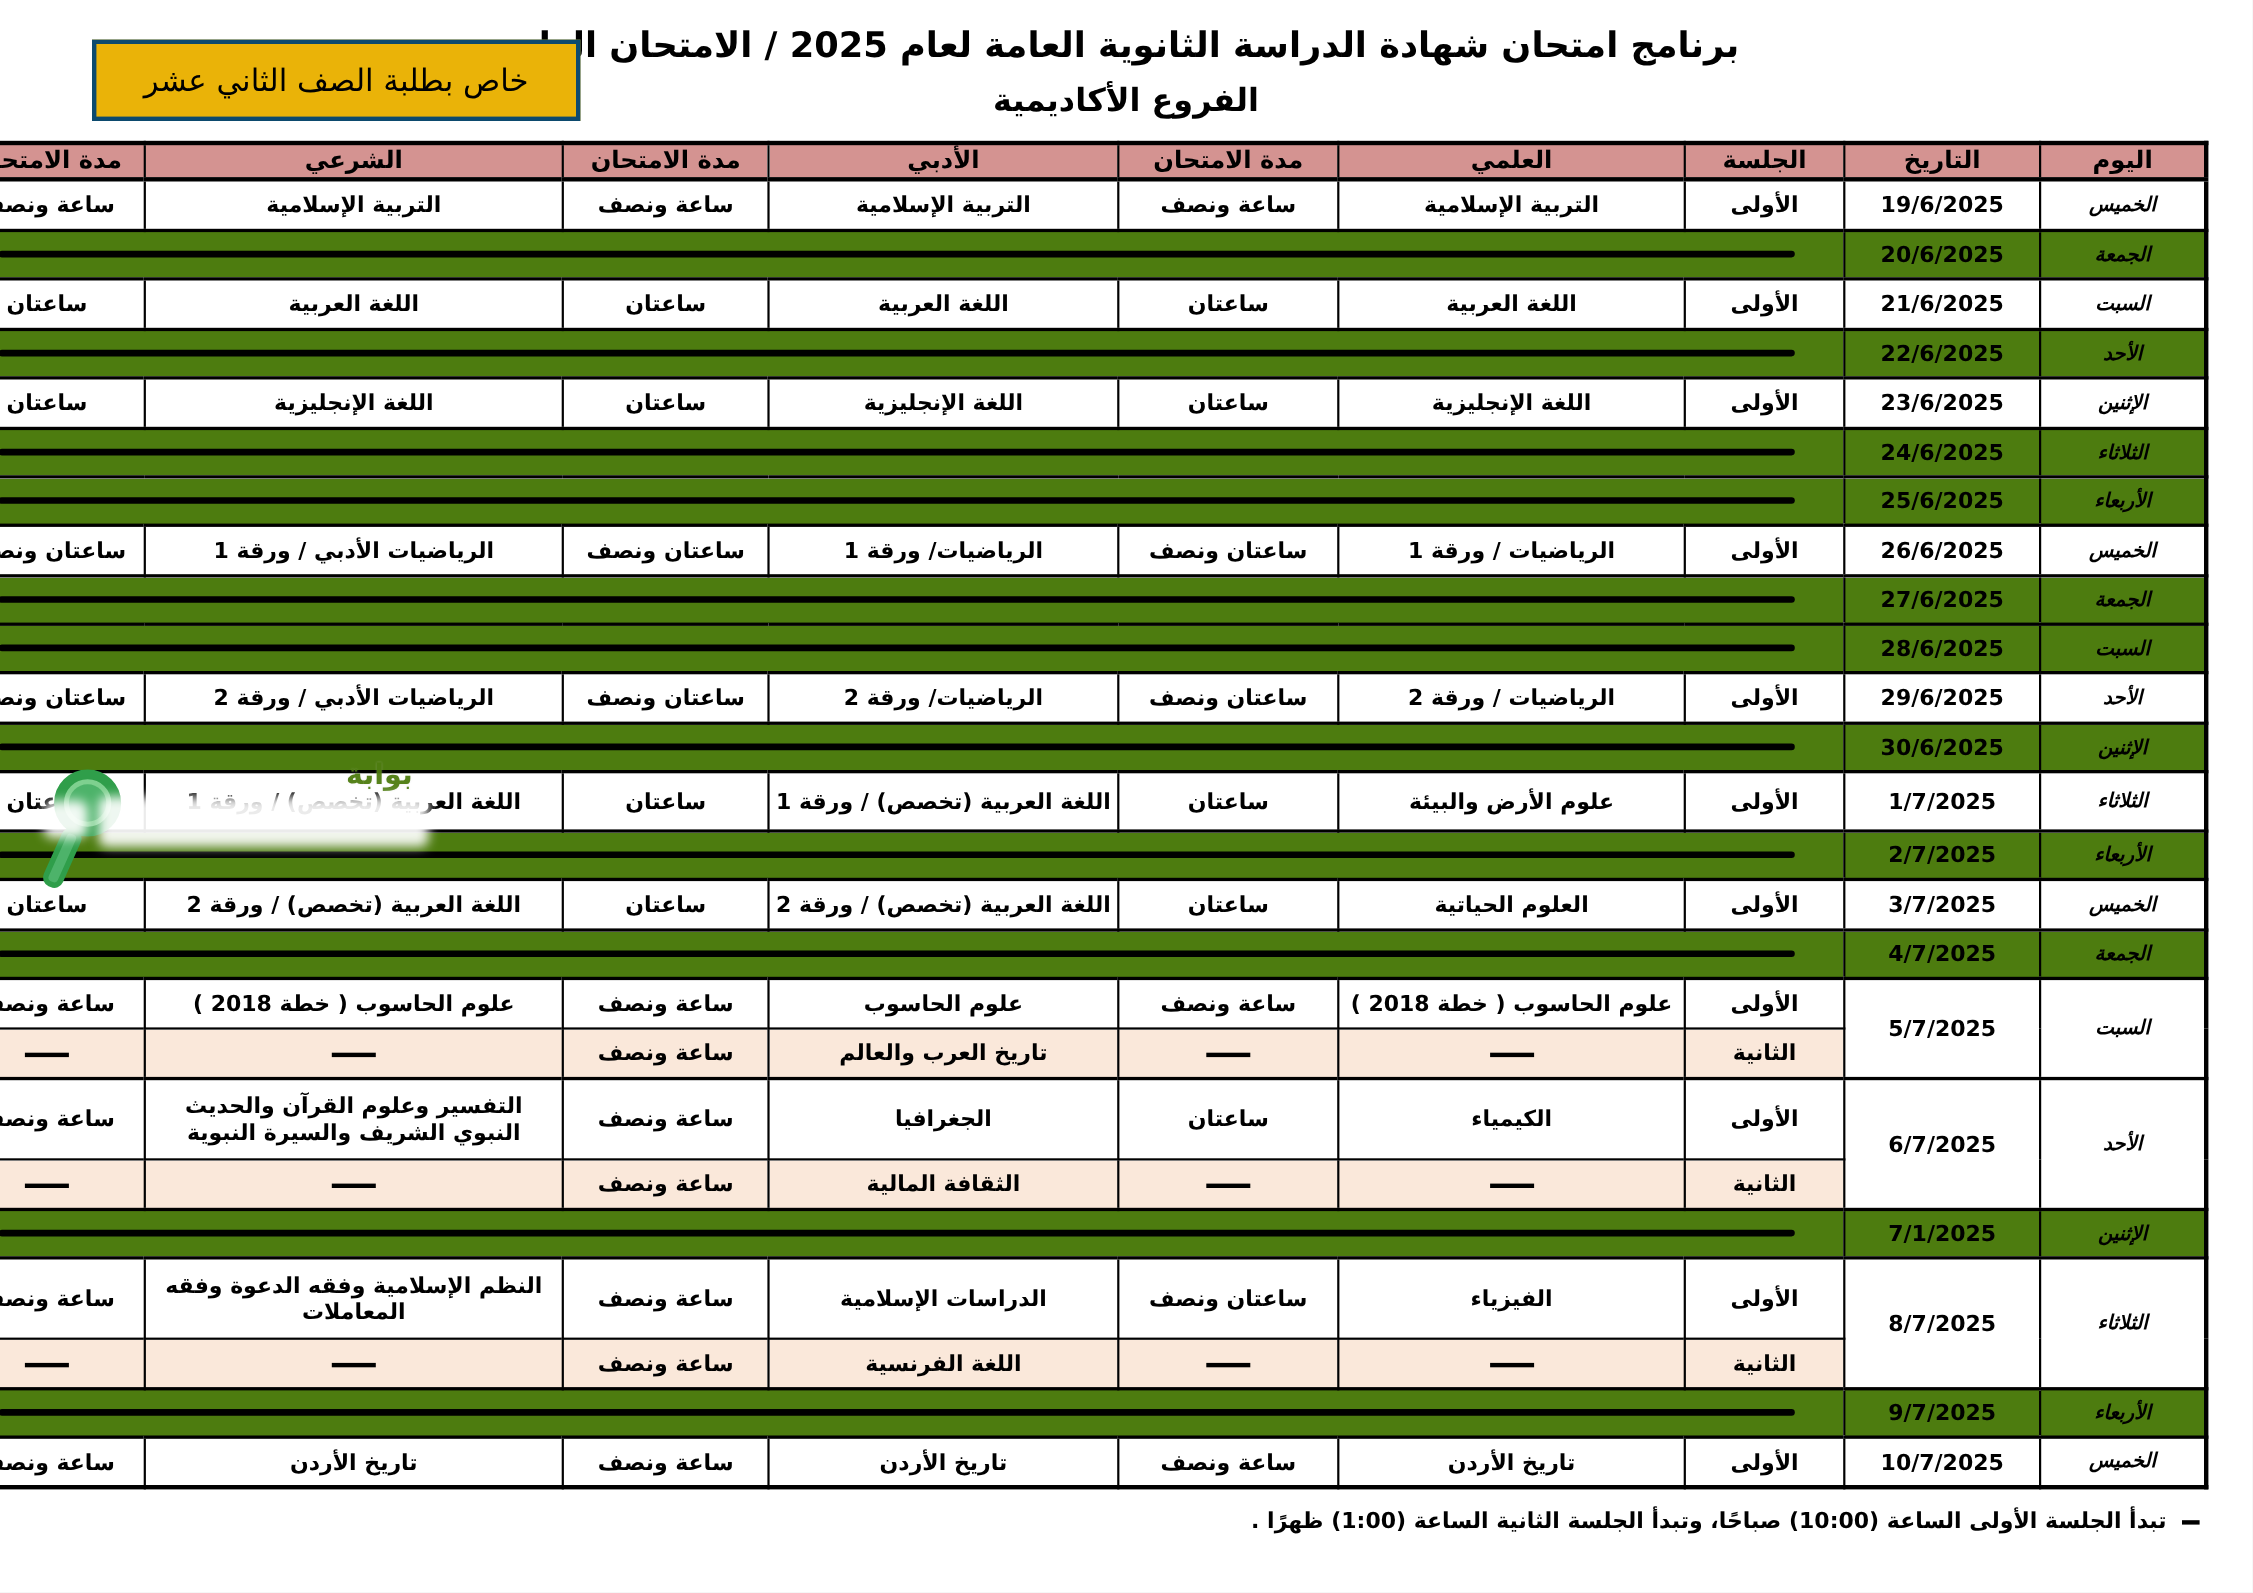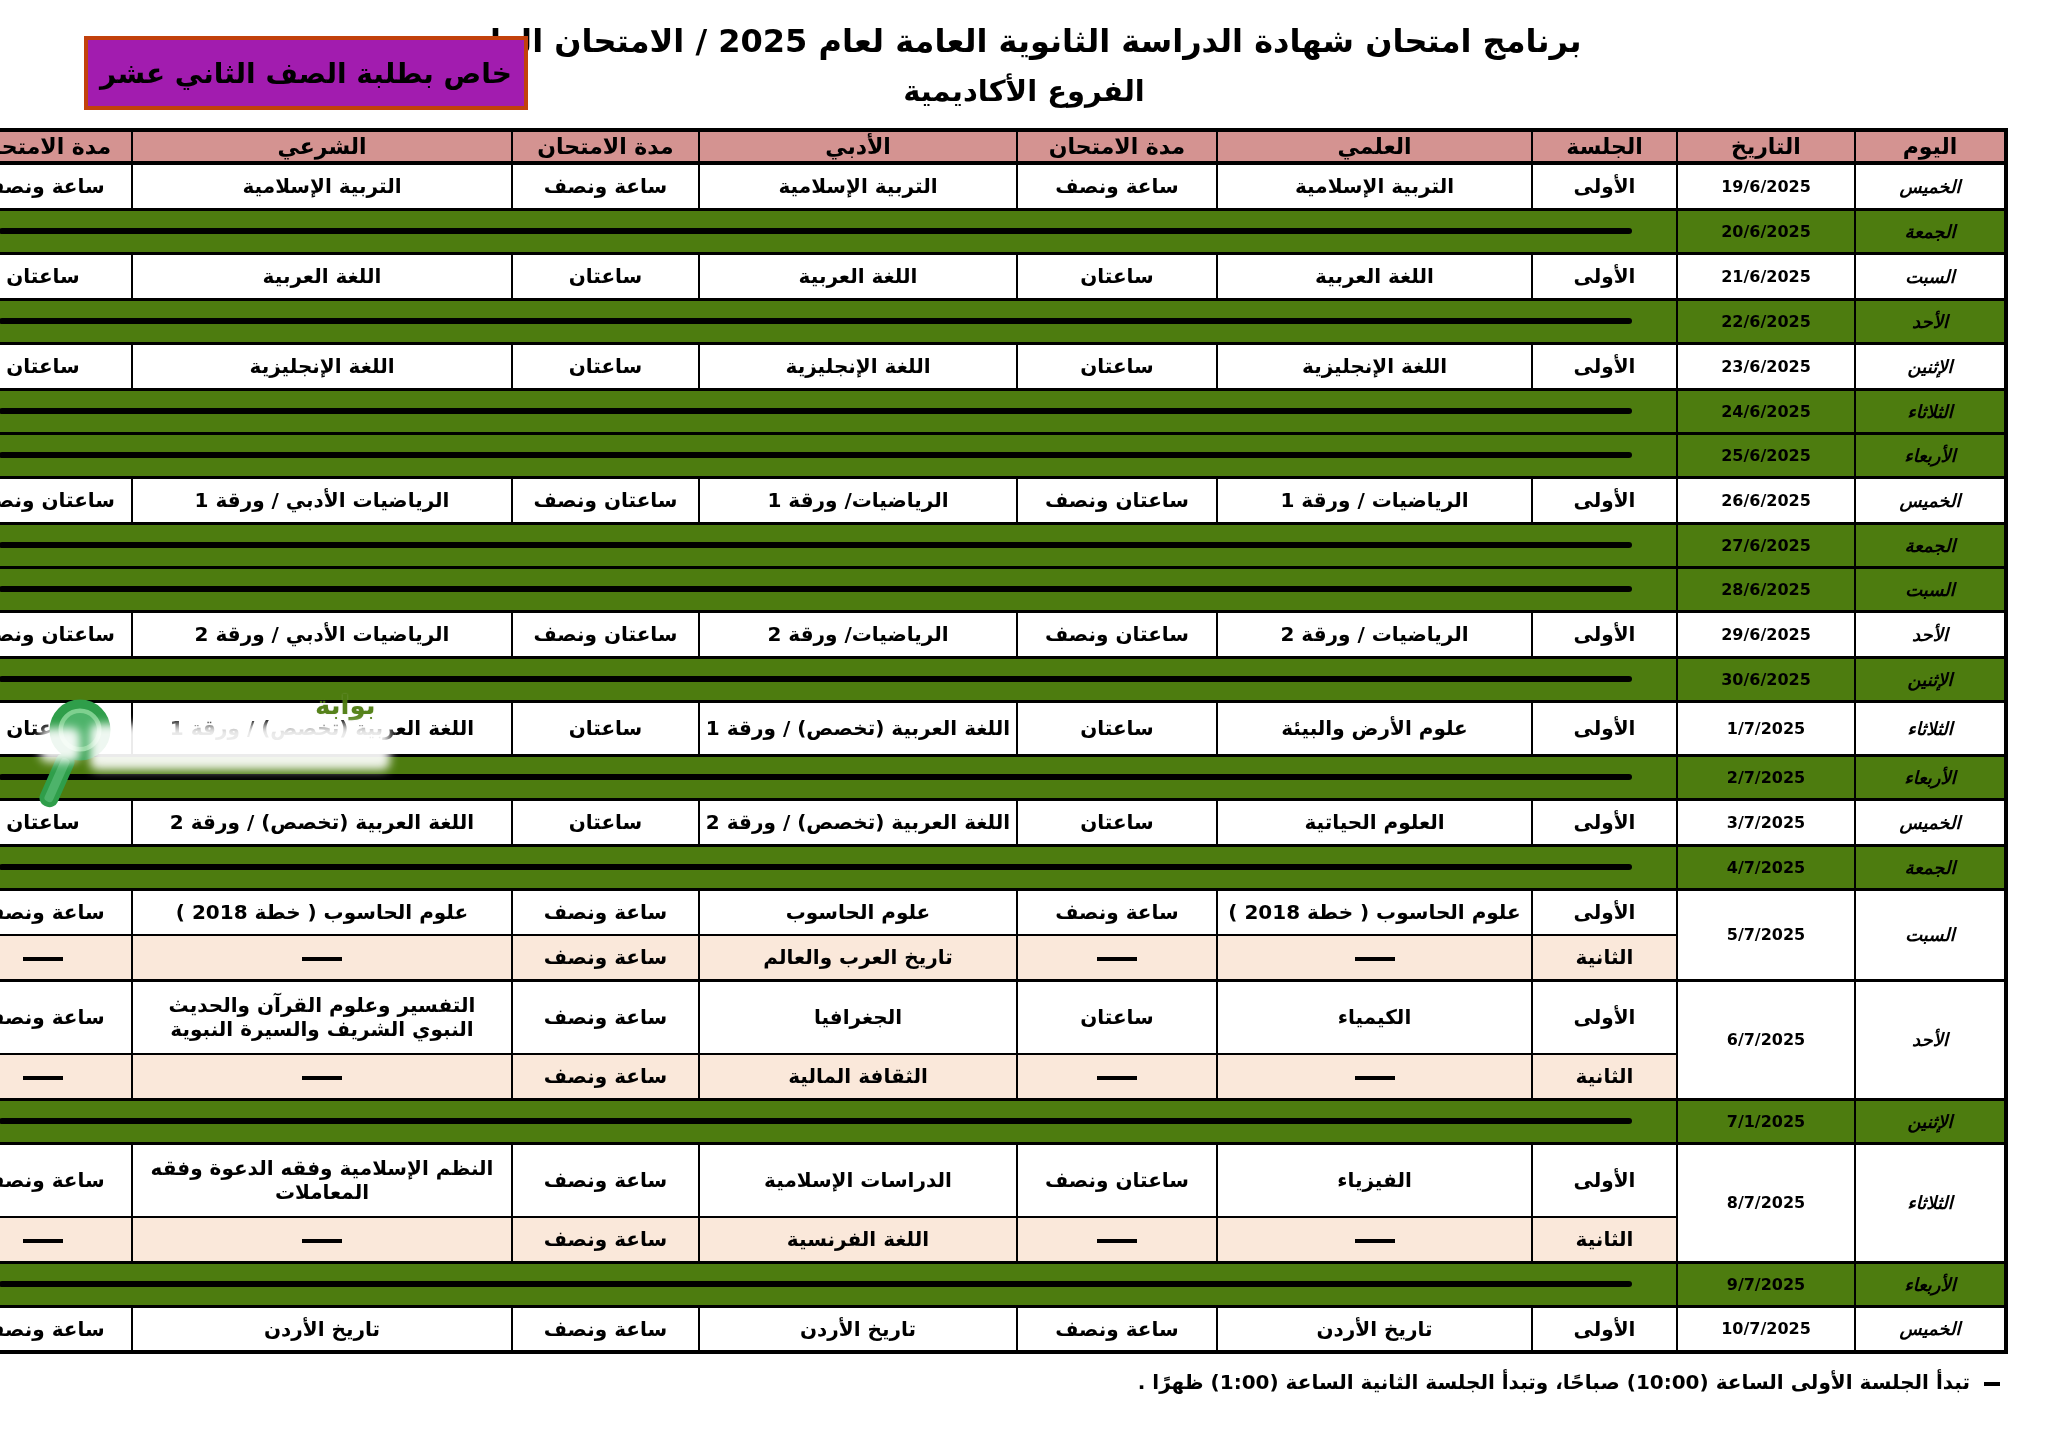--- a/index.html
+++ b/index.html
@@ -13,45 +13,45 @@
     direction:rtl;
   }
   
   .top{position:relative;height:128px;}
   .title-wrap{position:absolute;top:22px;right:0;left:0;text-align:center;}
   .title-line1{font-size:32px;font-weight:bold;letter-spacing:0;}
   .title-line2{font-size:29px;font-weight:bold;margin-top:14px;}
   .badge-box{
     position:absolute;top:36px;left:84px;
     width:436px;height:66px;
-    border:4px solid #c2410c;
+    border:4px solid #0c4a6e;
     display:flex;align-items:center;justify-content:center;
-    font-size:28px;font-weight:bold;
-    background:#a21caf;
+    font-size:28px;font-weight:normal;
+    background:#eab308;
   }
   
   table.sched{
     border-collapse:collapse;
     table-layout:fixed;
     width:1961px;
     margin:0 40px 0 47px;
     direction:rtl;
   }
   table.sched{border:4px solid #000;}
   .sched td,.sched th{
     border:2px solid #000;
     text-align:center;
     vertical-align:middle;
     padding:2px 4px;
     font-weight:bold;
     overflow:hidden;
   }
   .sched th{background:#d49391;font-size:22px;border-bottom:4px solid #000;}
   .sched td{font-size:20px;background:#fff;}
-  .sched td.date-cell{font-size:16px;}
+  .sched td.date-cell{font-size:20px;}
   .sched td.day-cell{font-size:18px;font-style:italic;}
   tr.day-start td{border-top:3.5px solid #000;}
   tr.holiday td{background:#4d7c0f;margin-top:47px;}
   td.holiday-span{
     background-color:#94cbdb;
     background-image:
       linear-gradient(#000,#000),linear-gradient(#000,#000),
       linear-gradient(#000,#000),linear-gradient(#000,#000),
       linear-gradient(#000,#000),linear-gradient(#000,#000);
     background-repeat:no-repeat;

